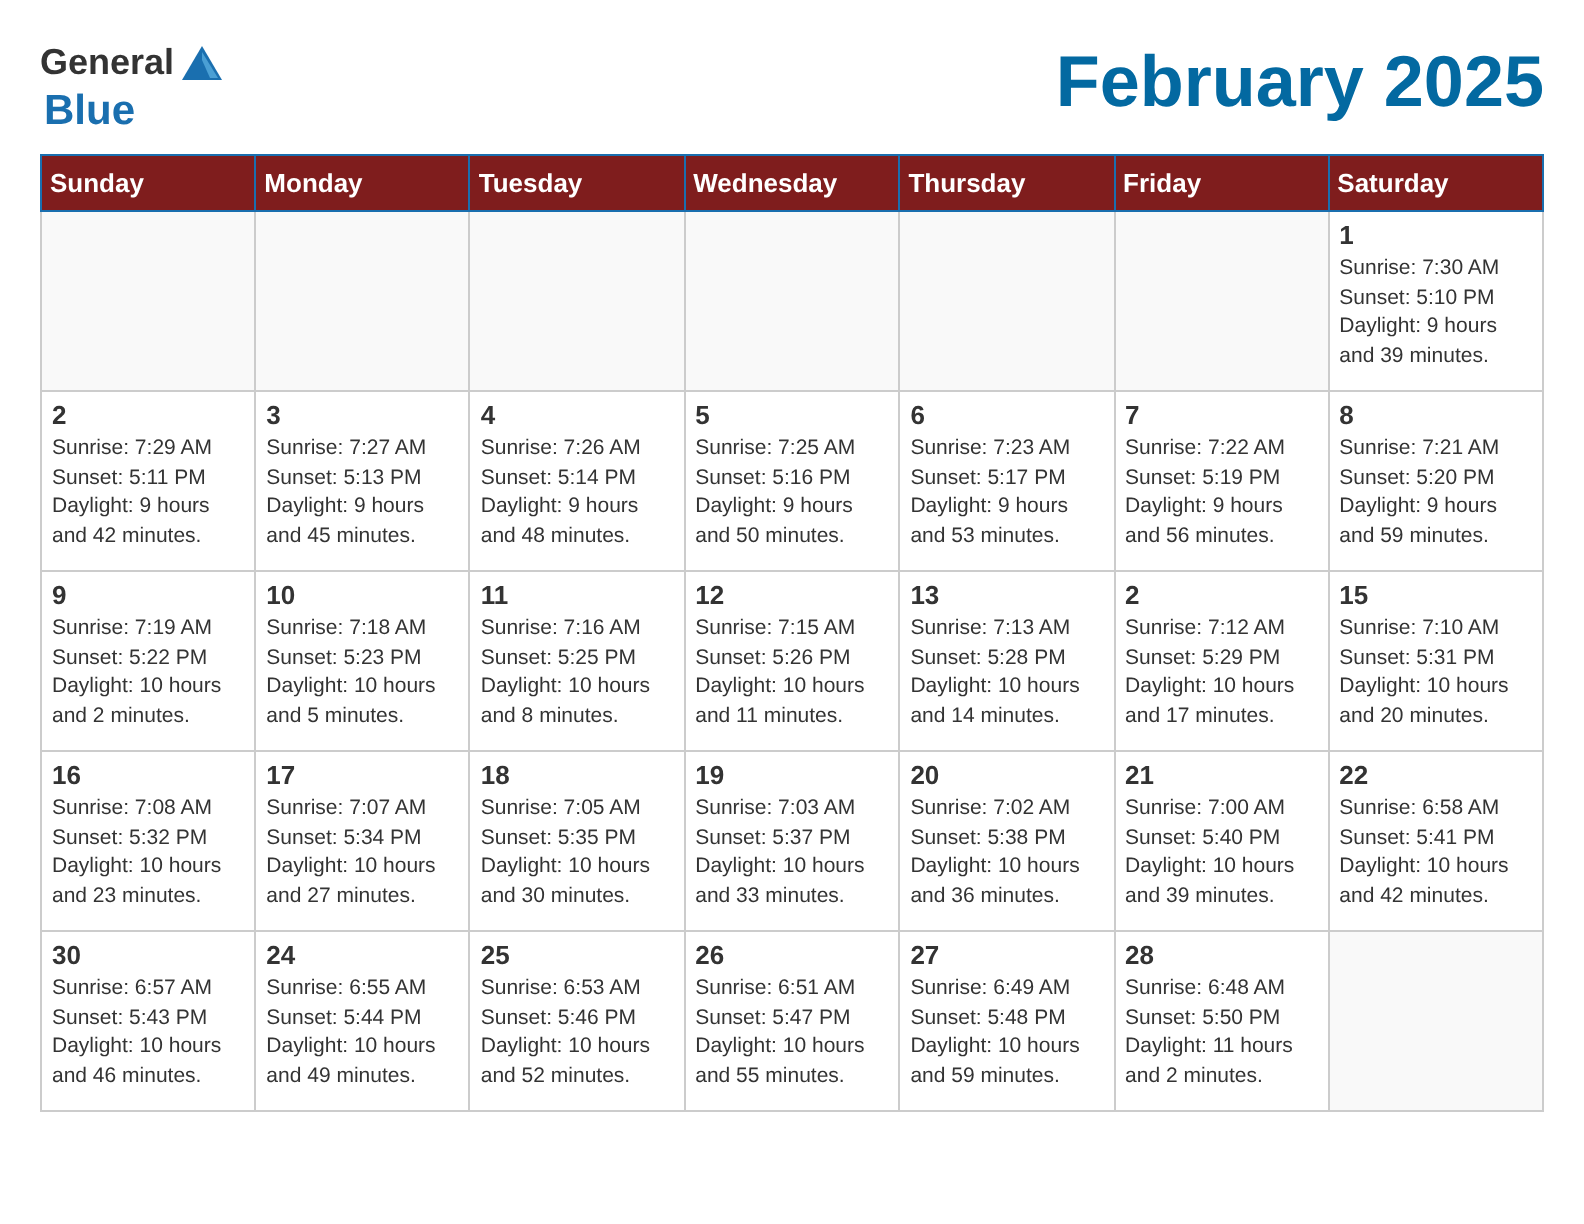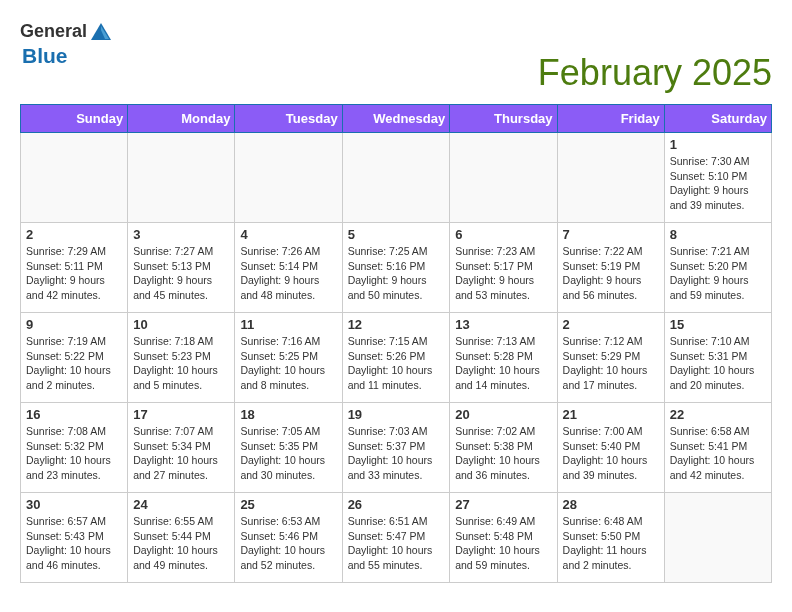--- a/index.html
+++ b/index.html
@@ -34,39 +34,38 @@
     .logo-icon {
       width: 24px;
       height: 24px;
       margin-left: 2px;
     }
     .title-area {
       text-align: right;
     }
     .calendar-title {
       font-size: 36px;
-      font-weight: normal;
-      color: #4d7c0f;
-      margin-top: 32px;
+      font-weight: bold;
+      color: #0369a1;
     }
     .calendar-subtitle {
       font-size: 14px;
       color: #333;
     }
     .calendar {
       width: 100%;
       border-collapse: collapse;
     }
     .calendar th {
-      background-color: #8b5cf6;
+      background-color: #7f1d1d;
       color: #fff;
       font-size: 13px;
       font-weight: bold;
       padding: 6px 4px;
-      text-align: right;
+      text-align: left;
       border: 1px solid #1a6faf;
     }
     .calendar td {
       vertical-align: top;
       border: 1px solid #ccc;
       padding: 4px 5px;
       width: 108px;
       min-height: 80px;
       font-size: 11px;
       color: #333;

